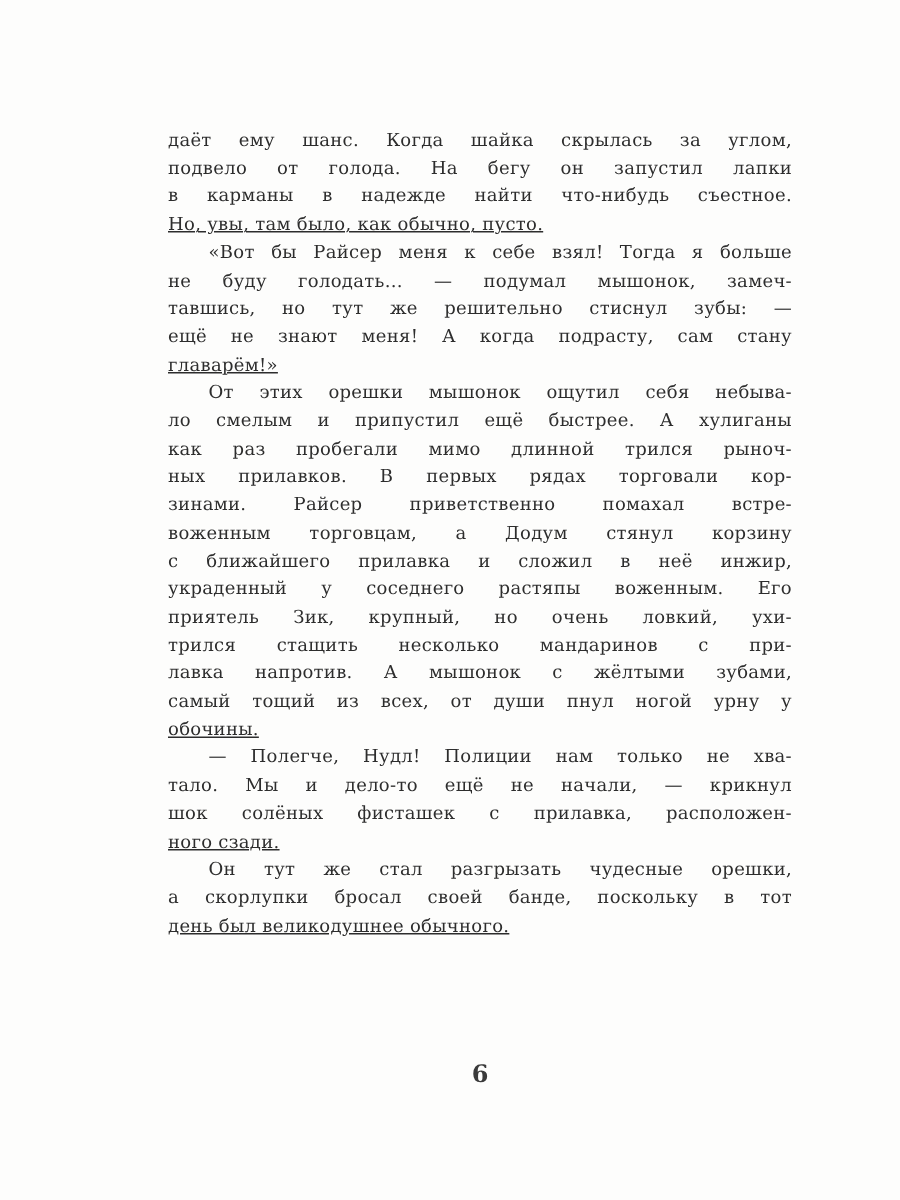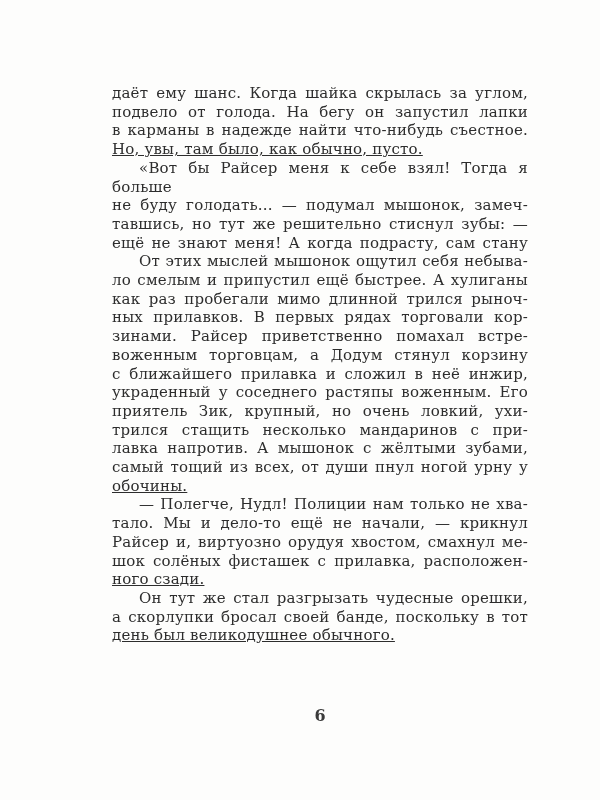--- a/index.html
+++ b/index.html
@@ -14,21 +14,21 @@
     position: absolute;
     inset: 0;
     background: #fdfdfc;
   }
   .text-block {
     position: absolute;
     left: 112px;
     top: 84px;
     width: 416px;
     font-family: "DejaVu Serif", "Liberation Serif", serif;
-    font-size: 15px;
+    font-size: 12px;
     line-height: 18.7px;
     color: #2d2d2d;
     letter-spacing: 0.2px;
   }
   .paragraph { margin: 0; padding: 0; }
   .line {
     text-align: justify;
     text-align-last: justify;
   }
   .line.end {
@@ -62,42 +62,42 @@
       <div class="line">подвело от голода. На бегу он запустил лапки</div>
       <div class="line">в карманы в надежде найти что-нибудь съестное.</div>
       <div class="line end">Но, увы, там было, как обычно, пусто.</div>
     </div>
 
     <div class="paragraph">
       <div class="line indent">«Вот бы Райсер меня к себе взял! Тогда я больше</div>
       <div class="line">не буду голодать... — подумал мышонок, замеч-</div>
       <div class="line">тавшись, но тут же решительно стиснул зубы: —</div>
       <div class="line">ещё не знают меня! А когда подрасту, сам стану</div>
+      <div class="line end">главарём!»</div>
     </div>
 
     <div class="paragraph">
-      <div class="line indent">От этих мыслей мышонок ощутил себя небыва-</div>
+      <div class="line indent">От этих орешки мышонок ощутил себя небыва-</div>
       <div class="line">ло смелым и припустил ещё быстрее. А хулиганы</div>
       <div class="line">как раз пробегали мимо длинной трился рыноч-</div>
       <div class="line">ных прилавков. В первых рядах торговали кор-</div>
       <div class="line">зинами. Райсер приветственно помахал встре-</div>
       <div class="line">воженным торговцам, а Додум стянул корзину</div>
       <div class="line">с ближайшего прилавка и сложил в неё инжир,</div>
       <div class="line">украденный у соседнего растяпы воженным. Его</div>
       <div class="line">приятель Зик, крупный, но очень ловкий, ухи-</div>
       <div class="line">трился стащить несколько мандаринов с при-</div>
       <div class="line">лавка напротив. А мышонок с жёлтыми зубами,</div>
       <div class="line">самый тощий из всех, от души пнул ногой урну у</div>
       <div class="line end">обочины.</div>
     </div>
 
     <div class="paragraph">
       <div class="line indent">— Полегче, Нудл! Полиции нам только не хва-</div>
       <div class="line">тало. Мы и дело-то ещё не начали, — крикнул</div>
-      <div class="line">Райсер и, виртуозно орудуя хвостом, смахнул ме-</div>
       <div class="line">шок солёных фисташек с прилавка, расположен-</div>
       <div class="line end">ного сзади.</div>
     </div>
 
     <div class="paragraph">
       <div class="line indent">Он тут же стал разгрызать чудесные орешки,</div>
       <div class="line">а скорлупки бросал своей банде, поскольку в тот</div>
       <div class="line end">день был великодушнее обычного.</div>
     </div>
 

